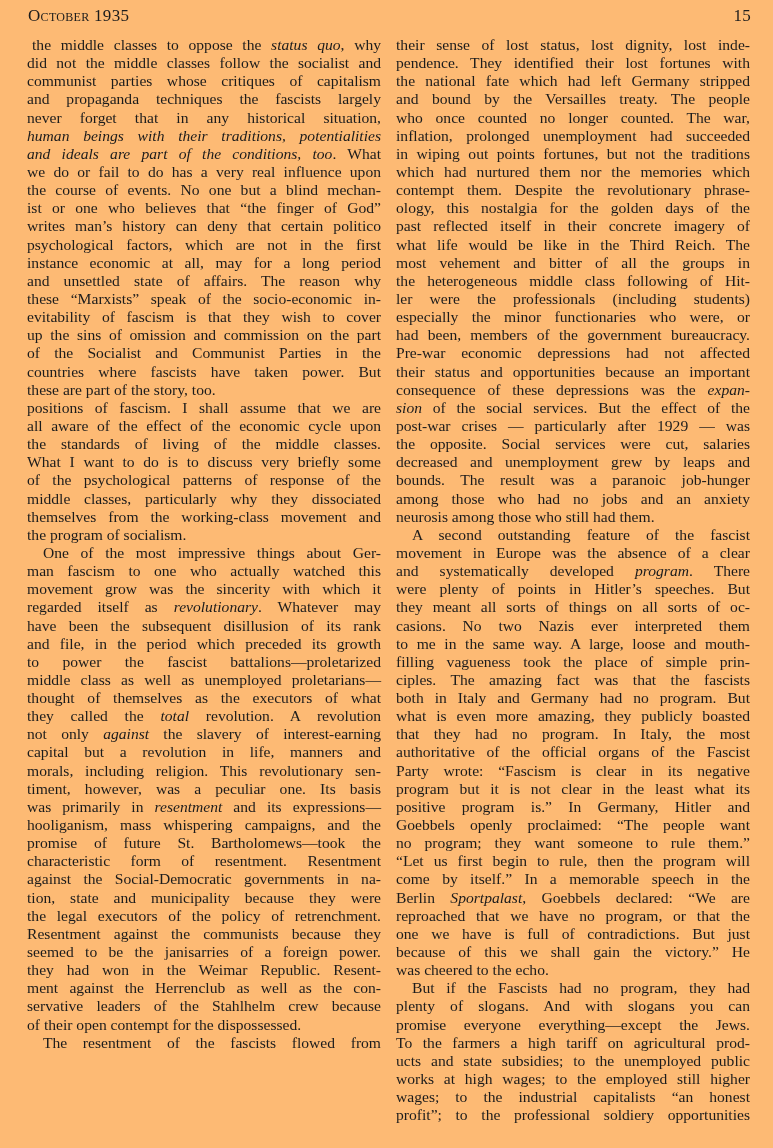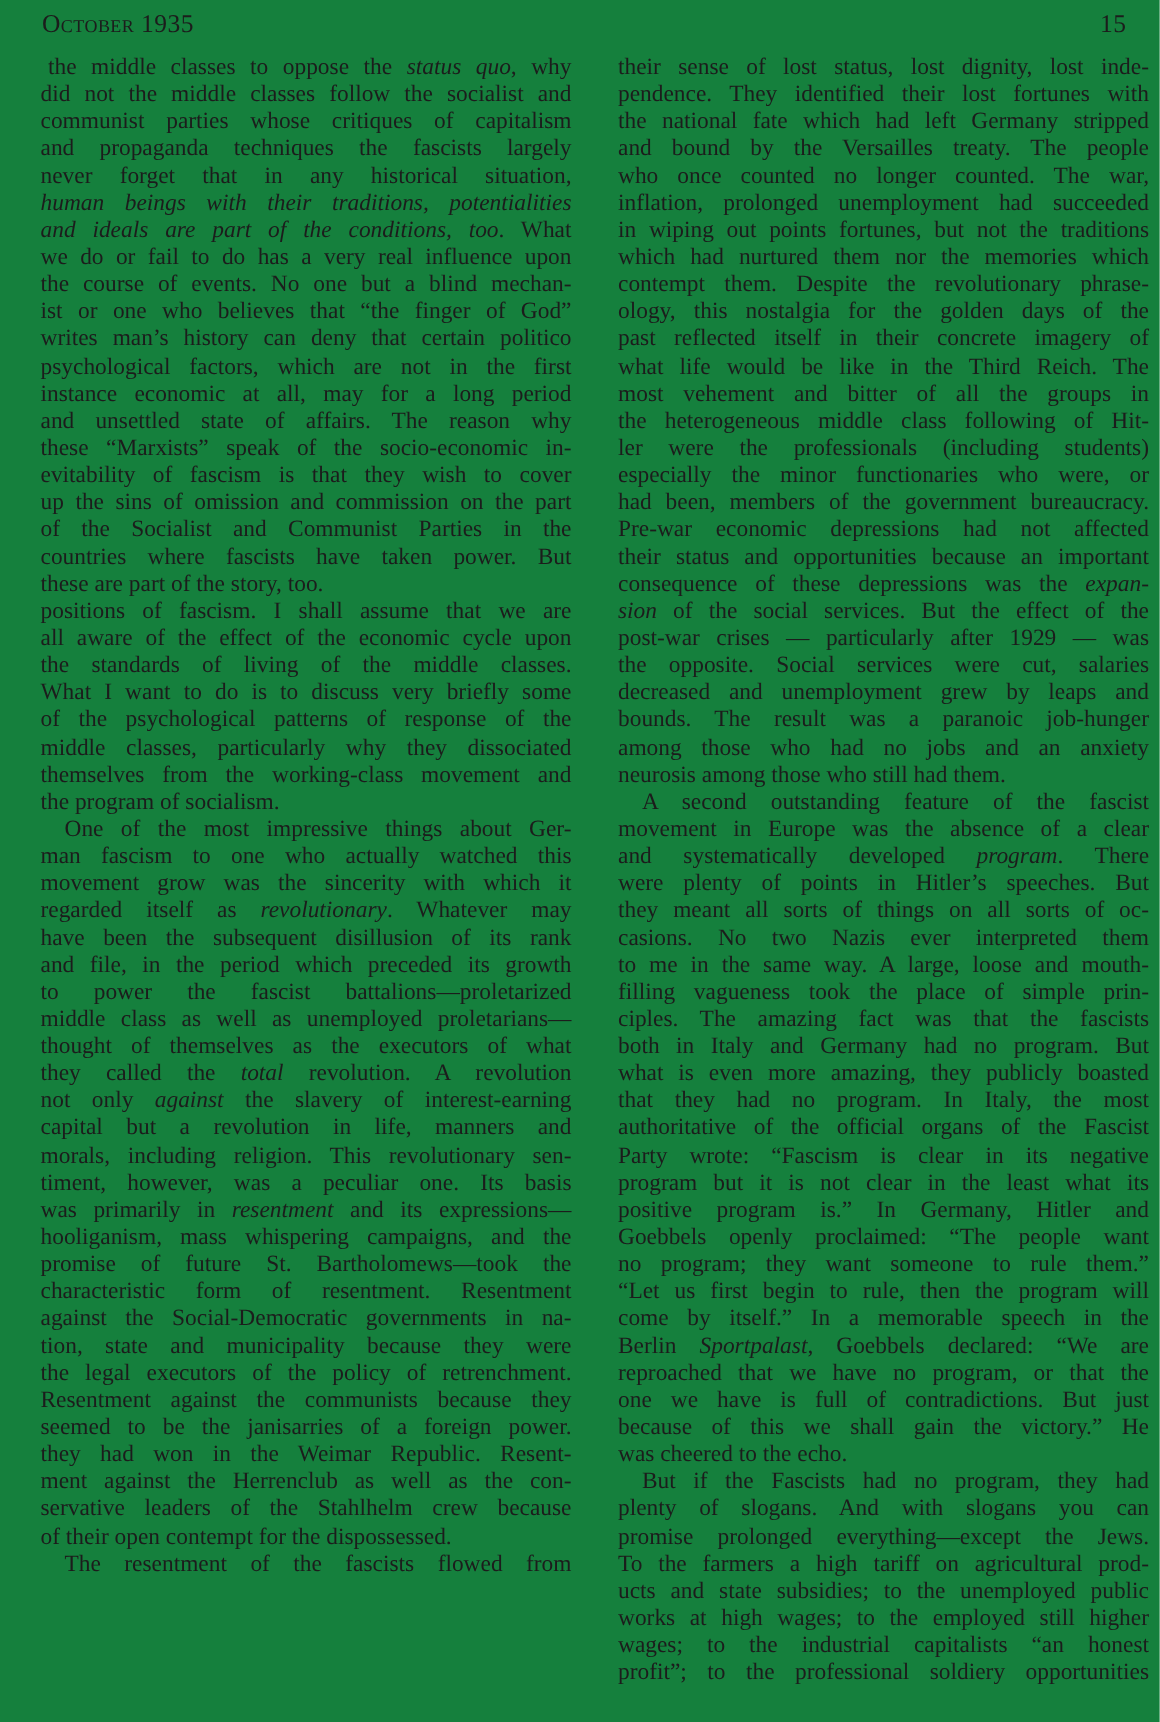--- a/index.html
+++ b/index.html
@@ -12,21 +12,21 @@
     height: 1148px;
     overflow: hidden;
     position: relative;
     font-family: "Liberation Serif", "DejaVu Serif", serif;
     color: #1c1c1c;
   }
   .page {
     position: absolute;
     left: 0; top: 0;
     width: 773px; height: 1148px;
-    background: #15803d;
+    background: #fdba74;
   }
   .running-head {
     position: absolute;
     top: 6px;
     left: 28px;
     right: 22px;
     height: 22px;
     display: flex;
     justify-content: space-between;
     align-items: baseline;
@@ -36,21 +36,21 @@
   .running-head .title {
     font-variant: small-caps;
   }
   .col {
     position: absolute;
     top: 36px;
     font-size: 15.6px;
     line-height: 18.15px;
   }
   .col.left { left: 27px; width: 354px; font-family: Liberation Serif, serif; }
-  .col.right { left: 396px; width: 354px; margin-left: 16px; }
+  .col.right { left: 396px; width: 354px; }
   .line {
     display: block;
     white-space: nowrap;
     text-align: justify;
     text-align-last: justify;
     height: 18.15px;
     overflow: visible;
   }
   .line.last {
     text-align-last: left;
@@ -179,20 +179,20 @@
       <span class="line">no program; they want someone to rule them.”</span>
       <span class="line">“Let us first begin to rule, then the program will</span>
       <span class="line">come by itself.” In a memorable speech in the</span>
       <span class="line">Berlin <em>Sportpalast</em>, Goebbels declared: “We are</span>
       <span class="line">reproached that we have no program, or that the</span>
       <span class="line">one we have is full of contradictions. But just</span>
       <span class="line">because of this we shall gain the victory.” He</span>
       <span class="line last">was cheered to the echo.</span>
       <span class="line indent">But if the Fascists had no program, they had</span>
       <span class="line">plenty of slogans. And with slogans you can</span>
-      <span class="line">promise prolonged everything—except the Jews.</span>
+      <span class="line">promise everyone everything—except the Jews.</span>
       <span class="line">To the farmers a high tariff on agricultural prod-</span>
       <span class="line">ucts and state subsidies; to the unemployed public</span>
       <span class="line">works at high wages; to the employed still higher</span>
       <span class="line">wages; to the industrial capitalists “an honest</span>
       <span class="line">profit”; to the professional soldiery opportunities</span>
     </div>
 </div>
 
 </body></html>

